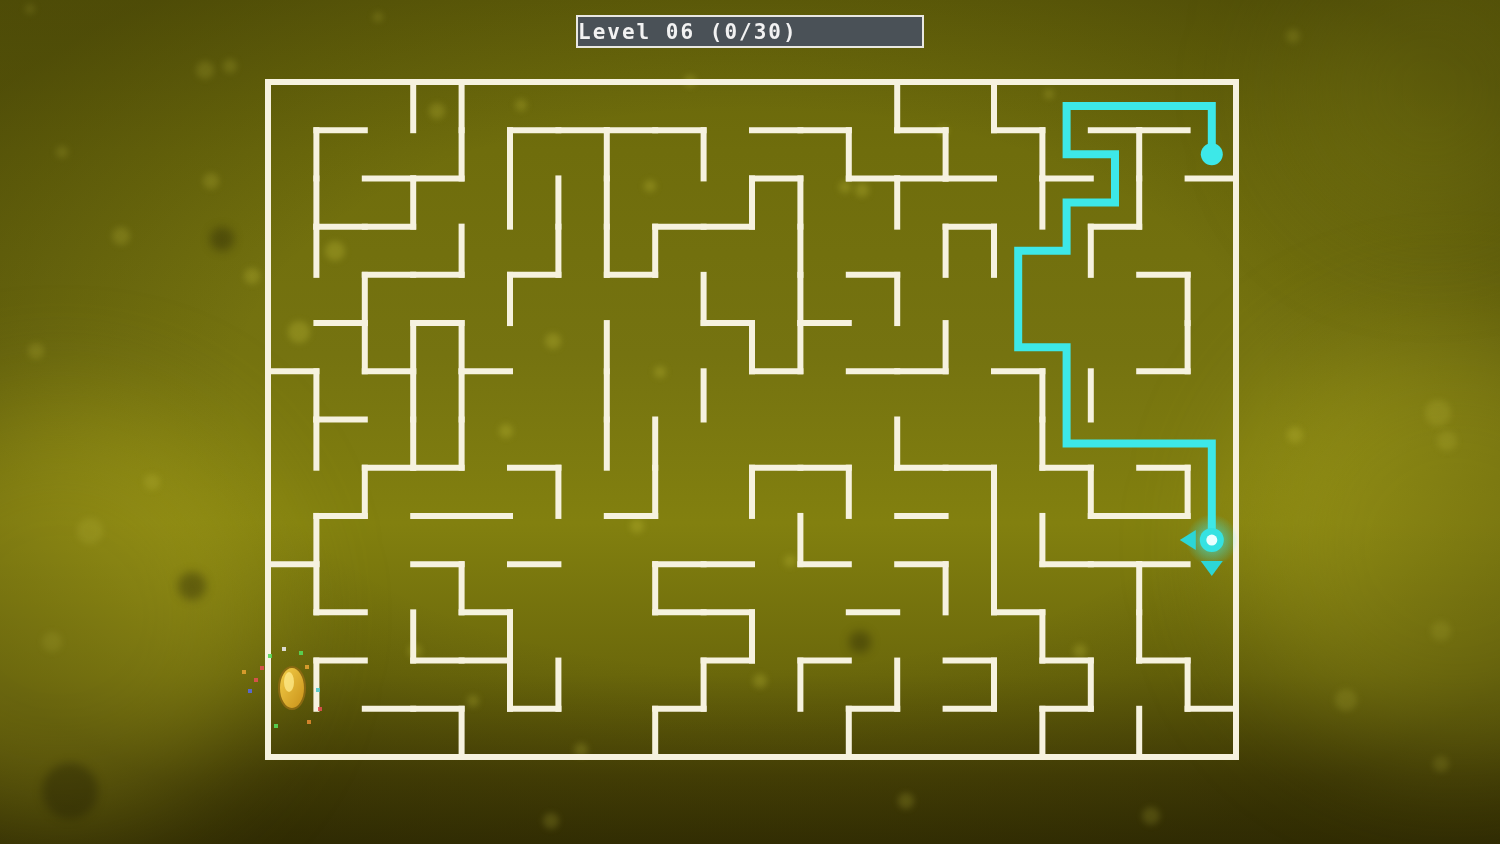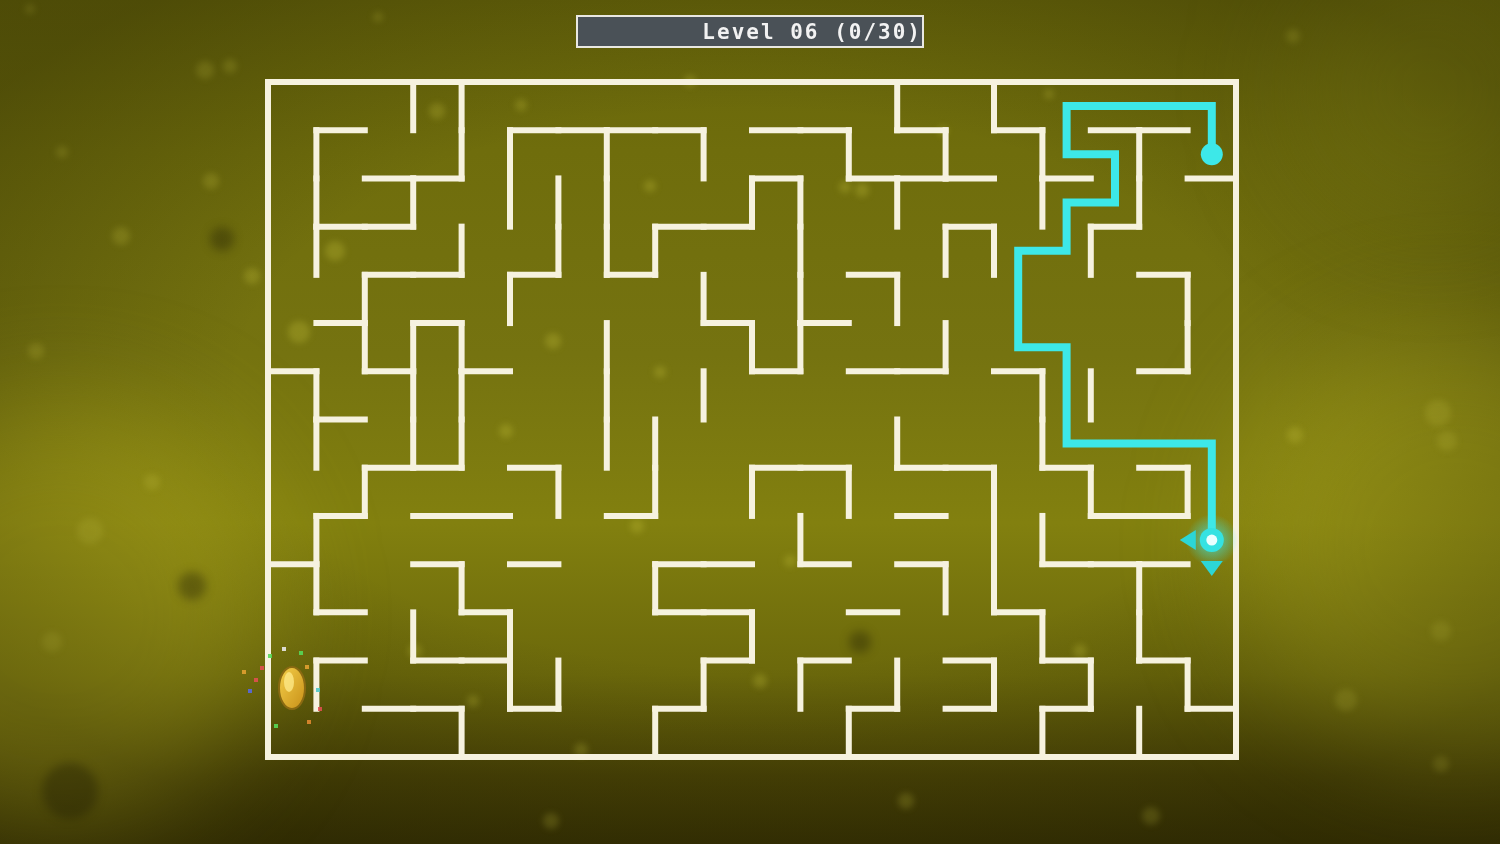--- a/index.html
+++ b/index.html
@@ -8,21 +8,21 @@
     font-family:"DejaVu Sans Mono","Liberation Mono",monospace;
   }
   .bokeh{position:absolute;border-radius:50%;pointer-events:none;}
   .vignette{
     position:absolute;left:0;top:0;width:100%;height:100%;pointer-events:none;
     background:radial-gradient(ellipse 62% 60% at 50% 46%, rgba(25,22,0,0) 55%, rgba(25,22,0,0.32) 100%);
   }
   .title-bar{
     position:absolute;left:576px;top:15px;width:348px;height:33px;
     box-sizing:border-box;border:2px solid #e9e8e2;
-    display:flex;align-items:center;justify-content:flex-end;
+    display:flex;align-items:center;justify-content:flex-start;
   }
   .title-bar span{
     font-weight:bold;font-size:21px;letter-spacing:2px;
   }
   svg.maze{position:absolute;left:0;top:0;}
 </style>
 </head>
 <body>
 
 <div class="stage" style="background: linear-gradient(rgb(103, 101, 10) 0%, rgb(111, 109, 12) 18%, rgb(117, 115, 16) 42%, rgb(130, 128, 15) 62%, rgb(107, 104, 11) 80%, rgb(74, 68, 6) 92%, rgb(58, 53, 4) 100%);">

